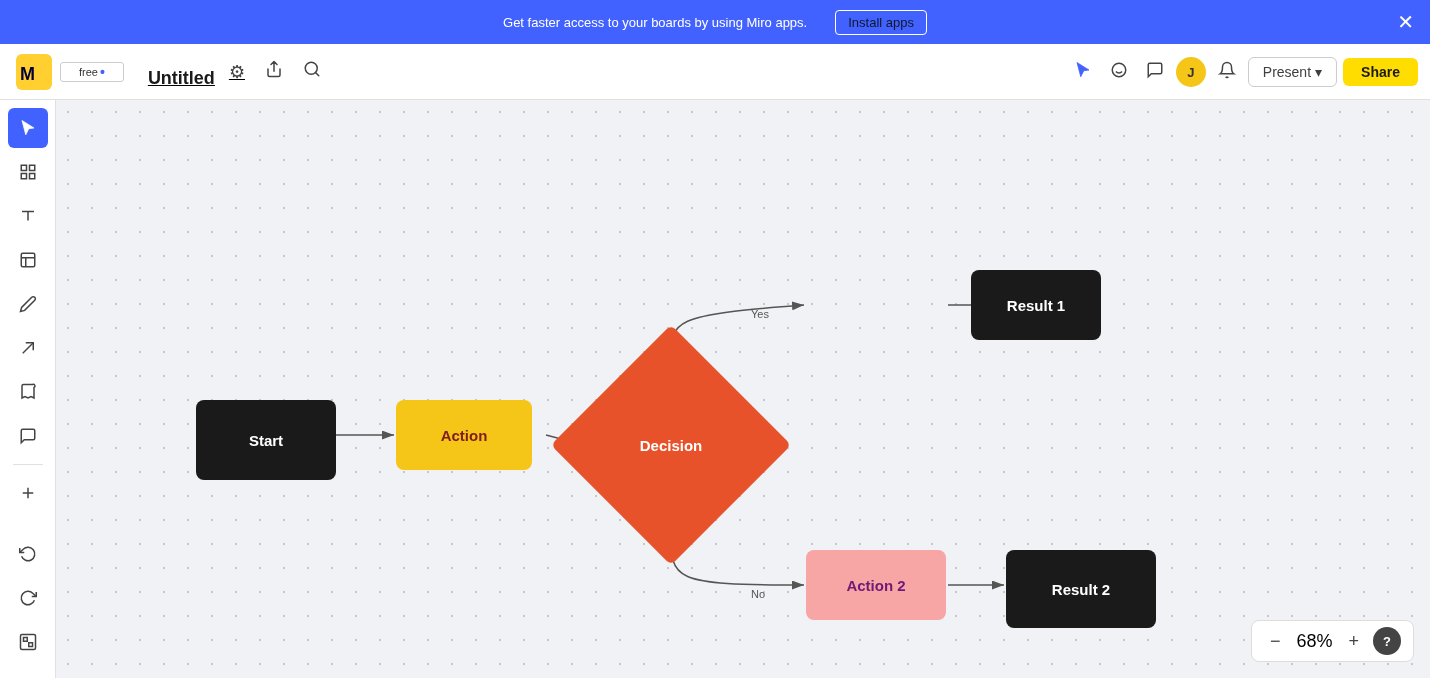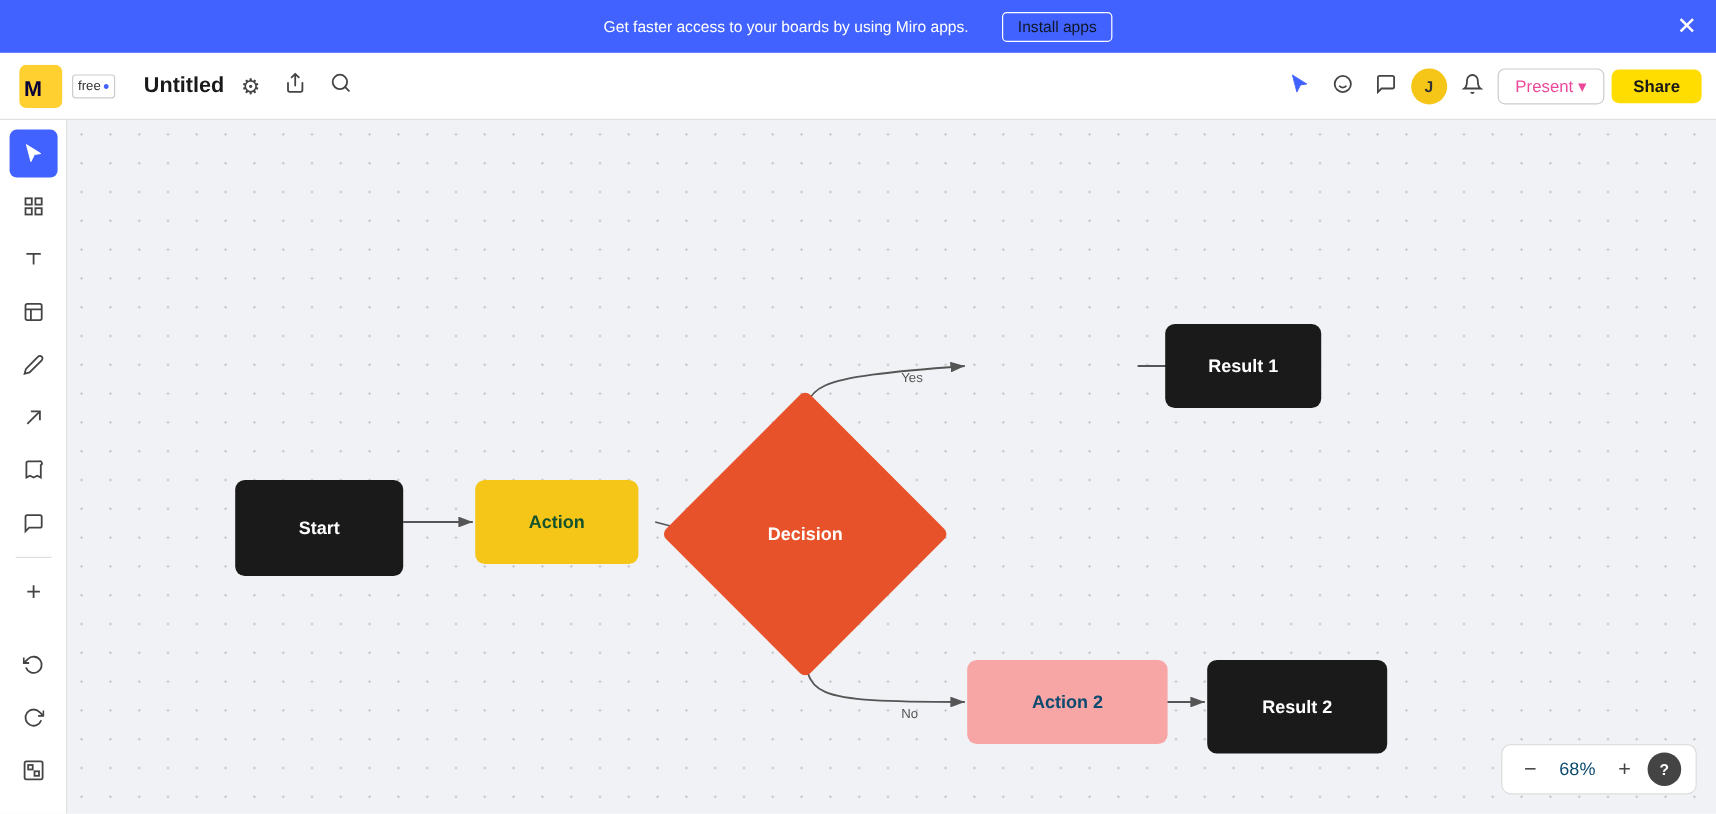--- a/index.html
+++ b/index.html
@@ -25,24 +25,24 @@
       position: absolute; top: 44px; left: 0; right: 0; height: 56px;
       background: #fff; border-bottom: 1px solid #e0e0e0;
       display: flex; align-items: center; z-index: 90;
     }
     #logo-area {
       display: flex; align-items: center; gap: 8px; padding: 0 16px;
     }
     #miro-logo { width: 36px; height: 36px; }
     #free-badge {
       background: #fff; border: 1px solid #ccc; color: #333; font-size: 11px;
-      padding: 1px 4px; border-radius: 3px; display: flex; align-items: center; gap: 2px;
+      padding: 1px 18px; border-radius: 3px; display: flex; align-items: center; gap: 2px;
     }
     #board-title-area {
-      display: flex; align-items: center; gap: 8px; padding: 0 8px;
+      display: flex; align-items: flex-end; gap: 8px; padding: 0 8px; text-decoration: underline;
     }
     #board-title { font-size: 18px; font-weight: 600; color: #1a1a1a; }
     #settings-btn, #share-btn-header, #search-btn {
       background: none; border: none; cursor: pointer; padding: 6px; border-radius: 4px; color: #444; font-size: 18px;
     }
 
     
     #center-toolbar {
       position: absolute; top: 44px; left: 0; right: 0; height: 56px;
       display: flex; align-items: center; justify-content: center;
@@ -57,21 +57,21 @@
       background: none; border: none; cursor: pointer; padding: 6px 8px; border-radius: 4px; color: #444; font-size: 17px;
     }
 
     
     #right-toolbar {
       position: absolute; top: 44px; right: 0; height: 56px;
       display: flex; align-items: center; gap: 6px; padding: 0 12px;
       z-index: 90;
     }
     #present-btn {
-      background: #fff; border: 1px solid #ccc; color: #ec4899;
+      background: #fff; border: 1px solid #ccc; color: #404040;
       padding: 6px 14px; border-radius: 6px; font-size: 14px; cursor: pointer;
       display: flex; align-items: center; gap: 4px;
     }
     #share-btn {
       background: #ffdd00; border: none; color: #1a1a1a;
       padding: 6px 18px; border-radius: 6px; font-size: 14px; font-weight: 600; cursor: pointer;
     }
     .rt-icon-btn {
       background: none; border: none; cursor: pointer; padding: 6px; border-radius: 4px; color: #444; font-size: 17px;
     }
@@ -96,21 +96,21 @@
     .sidebar-divider { width: 30px; height: 1px; background: #e0e0e0; margin: 4px 0; }
 
     
     #bottom-toolbar {
       position: absolute; bottom: 16px; right: 16px;
       display: flex; align-items: center; gap: 8px;
       background: #fff; border: 1px solid #ddd; border-radius: 8px;
       padding: 6px 12px; z-index: 80;
     }
     .zoom-btn { background: none; border: none; cursor: pointer; font-size: 18px; color: #444; padding: 2px 6px; }
-    #zoom-level { font-size: 15px; color: #0c4a6e; min-width: 40px; text-align: center; }
+    #zoom-level { font-size: 18px; color: #000000; min-width: 40px; text-align: center; }
     #help-btn {
       width: 28px; height: 28px; border-radius: 50%; background: #444; color: #fff;
       border: none; font-size: 13px; cursor: pointer; font-weight: 700;
       display: flex; align-items: center; justify-content: center;
     }
 
     
     #canvas {
       position: absolute; top: 100px; left: 56px; right: 0; bottom: 0;
       background: #f1f2f5;
@@ -129,21 +129,21 @@
     #node-start {
       left: 140px; top: 300px;
       width: 140px; height: 80px;
       background: #1a1a1a; color: #fff;
       border-radius: 8px;
     }
 
     #node-action {
       left: 340px; top: 300px;
       width: 136px; height: 70px;
-      background: #f5c518; color: #14532d;
+      background: #f5c518; color: #7f1d1d;
       border-radius: 8px;
     }
 
     #node-decision {
       left: 530px; top: 260px;
       width: 170px; height: 170px;
     }
     #node-decision .diamond {
       position: absolute; inset: 0;
       transform: rotate(45deg);
@@ -163,22 +163,22 @@
 
     #node-result1 {
       left: 915px; top: 170px;
       width: 130px; height: 70px;
       background: #1a1a1a; color: #fff;
       border-radius: 8px;
     }
 
     #node-action2 {
       left: 750px; top: 450px;
-      width: 167px; height: 70px;
-      background: #f7a5a5; color: #0c4a6e;
+      width: 140px; height: 70px;
+      background: #f7a5a5; color: #701a75;
       border-radius: 8px;
     }
 
     #node-result2 {
       left: 950px; top: 450px;
       width: 150px; height: 78px;
       background: #1a1a1a; color: #fff;
       border-radius: 8px;
     }
 

